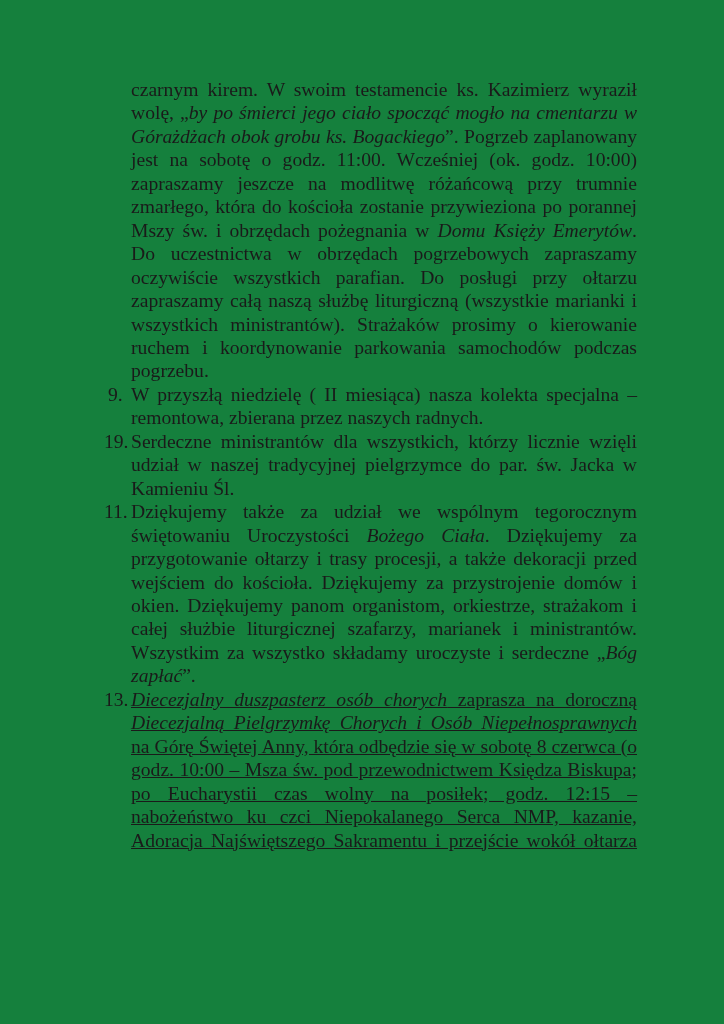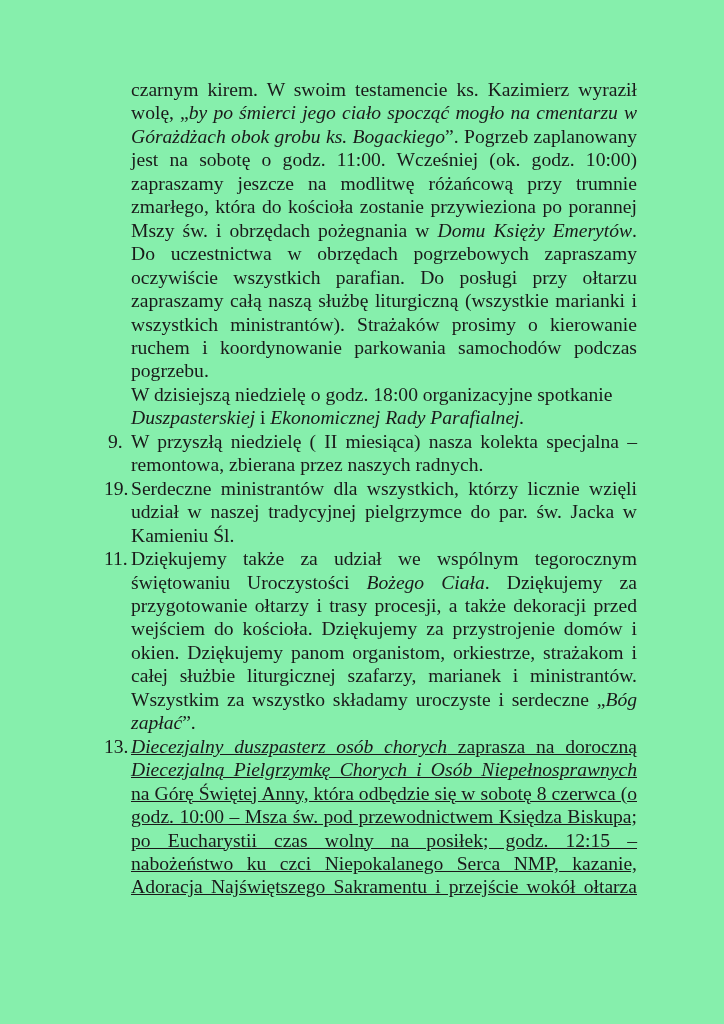--- a/index.html
+++ b/index.html
@@ -1,18 +1,18 @@
 <!DOCTYPE html>
 <html><head>
 <meta charset="utf-8">
 <style>
   html, body { margin: 0; padding: 0; background: #ffffff; }
   body { width: 724px; height: 1024px; position: relative; overflow: hidden; }
   .page {
-    position: absolute; left: 0; top: 0; width: 724px; height: 1024px; background: #86efac;
+    position: absolute; left: 0; top: 0; width: 724px; height: 1024px; background: #15803d;
   }
   .content {
     position: absolute; left: 131px; top: 78px; width: 506px;
     font-family: "Liberation Serif", "DejaVu Serif", serif;
     font-size: 19.6px; line-height: 23.45px; color: #1a1a1a;
     text-align: justify;
   }
   .content p { margin: 0; }
   .item { position: relative; }
   .num { position: absolute; left: -23px; top: 0; }
@@ -22,21 +22,20 @@
   .last-just { text-align-last: justify; text-decoration: underline; }
 </style>
 </head>
 <body>
 
 <div class="page">
   <div class="content">
 
     <p><span>czarnym kirem. W swoim testamencie ks. Kazimierz wyraził wolę, „</span><i>by po śmierci jego ciało spocząć mogło na cmentarzu w Górażdżach obok grobu ks. Bogackiego</i><span>”. Pogrzeb zaplanowany jest na sobotę o godz. 11:00. Wcześniej (ok. godz. 10:00) zapraszamy jeszcze na modlitwę różańcową przy trumnie zmarłego, która do kościoła zostanie przywieziona po porannej Mszy św. i obrzędach pożegnania w </span><i>Domu Księży Emerytów</i><span>. Do uczestnictwa w obrzędach pogrzebowych zapraszamy oczywiście wszystkich parafian. Do posługi przy ołtarzu zapraszamy całą naszą służbę liturgiczną (wszystkie marianki i wszystkich ministrantów). Strażaków prosimy o kierowanie ruchem i koordynowanie parkowania samochodów podczas pogrzebu.</span></p>
 
-    <p class="nojust"><span>W dzisiejszą niedzielę o godz. 18:00 organizacyjne spotkanie </span><i>Duszpasterskiej</i><span> i </span><i>Ekonomicznej Rady Parafialnej.</i></p>
 
     <p class="item"><span class="num">9.</span><span>W przyszłą niedzielę ( II miesiąca) nasza kolekta specjalna – remontowa, zbierana przez naszych radnych.</span></p>
 
     <p class="item"><span class="num two">19.</span><span>Serdeczne ministrantów dla wszystkich, którzy licznie wzięli udział w naszej tradycyjnej pielgrzymce do par. św. Jacka w Kamieniu Śl.</span></p>
 
     <p class="item"><span class="num two">11.</span><span>Dziękujemy także za udział we wspólnym tegorocznym świętowaniu Uroczystości </span><i>Bożego Ciała</i><span>. Dziękujemy za przygotowanie ołtarzy  i trasy procesji, a także dekoracji przed wejściem do kościoła. Dziękujemy za przystrojenie domów i okien. Dziękujemy panom organistom, orkiestrze, strażakom i całej służbie liturgicznej szafarzy, marianek i ministrantów. Wszystkim za wszystko składamy uroczyste  i serdeczne „</span><i>Bóg zapłać</i><span>”.</span></p>
 
 
     <p class="item last-just"><span class="num two">13.</span><i>Diecezjalny duszpasterz osób chorych</i><span> zaprasza na doroczną </span><i>Diecezjalną Pielgrzymkę Chorych i Osób Niepełnosprawnych</i><span> na Górę Świętej Anny, która odbędzie się w sobotę 8 czerwca (o godz. 10:00 – Msza św. pod przewodnictwem Księdza Biskupa; po Eucharystii czas wolny na posiłek; godz. 12:15 – nabożeństwo ku czci Niepokalanego Serca NMP, kazanie, Adoracja Najświętszego Sakramentu i przejście wokół ołtarza</span></p>
 

